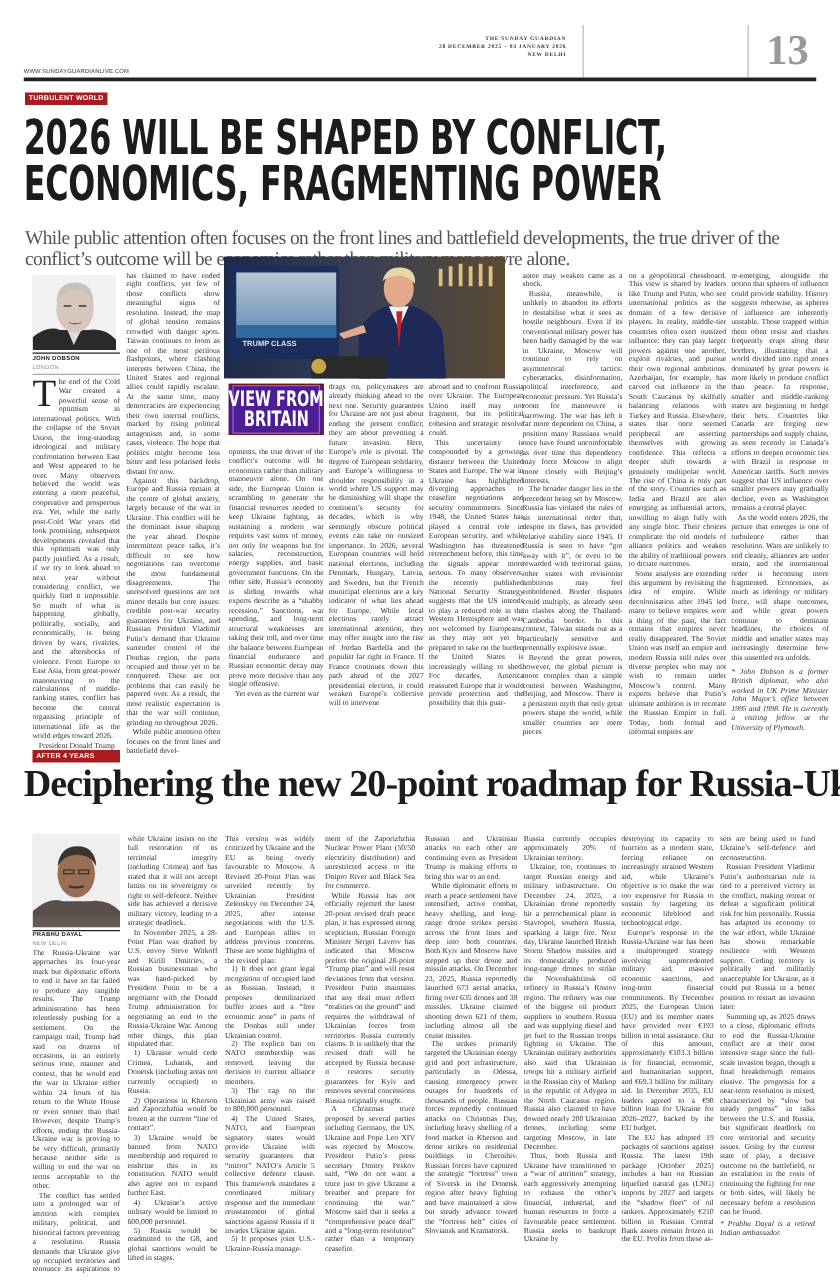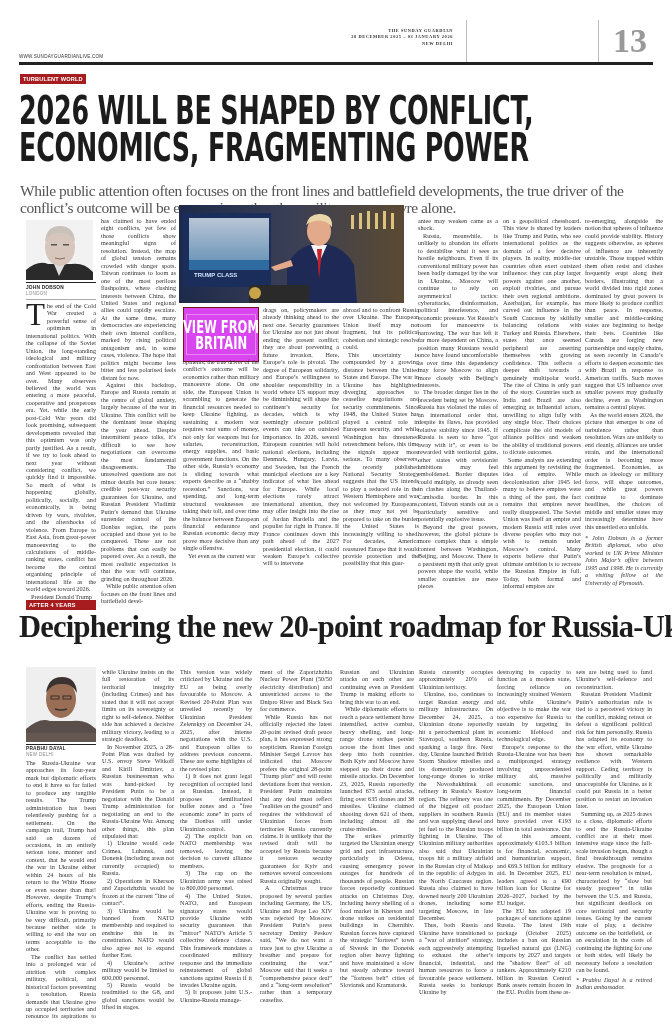--- a/index.html
+++ b/index.html
@@ -29,21 +29,21 @@
   .dropcap { float: left; font-size: 31px; line-height: 24px; padding-right: 2px; margin-top: 1px; color: #222; }
 
   .author-photo { position: absolute; background: #eee; overflow: hidden; }
   .author-name { position: absolute; font-family: "Liberation Sans", sans-serif; font-weight: bold; font-size: 4.8px; color: #222; letter-spacing: 0.2px; }
   .author-loc { position: absolute; font-family: "Liberation Sans", sans-serif; font-size: 4.5px; color: #888; letter-spacing: 0.3px; }
   .author-rule { position: absolute; height: 1px; background: #222; }
   .author-rule2 { position: absolute; height: 1px; background: #aaa; }
 
   .photo-main { position: absolute; left: 179px; top: 205px; width: 225px; height: 98px; overflow: hidden; }
 
-  .view-badge { position: absolute; left: 183px; top: 307px; width: 76px; height: 55px; background: #d946ef; border: 1px solid #7a1214; display: flex; flex-direction: column; align-items: center; justify-content: center; }
+  .view-badge { position: absolute; left: 183px; top: 307px; width: 76px; height: 41px; background: #4c1d95; border: 1px solid #7a1214; display: flex; flex-direction: column; align-items: center; justify-content: center; }
   .view-badge .inner { border: 1px solid rgba(255,255,255,0.35); width: 70px; height: 41px; display: flex; flex-direction: column; align-items: center; justify-content: center; }
   .view-line { font-family: "DejaVu Sans", sans-serif; font-weight: bold; color: #fff; font-size: 17px; line-height: 16px; transform: scaleX(0.68); white-space: nowrap; }
 
   .bio-note { font-style: italic; text-indent: 0 !important; }
 
   
   .headline2 { position: absolute; left: 19px; top: 610px; width: 650px; font-family: "Liberation Serif", serif; font-size: 30.5px; line-height: 34px; color: #1c1c1c; letter-spacing: -0.75px; white-space: nowrap; }
 </style>
 </head>
 <body>

